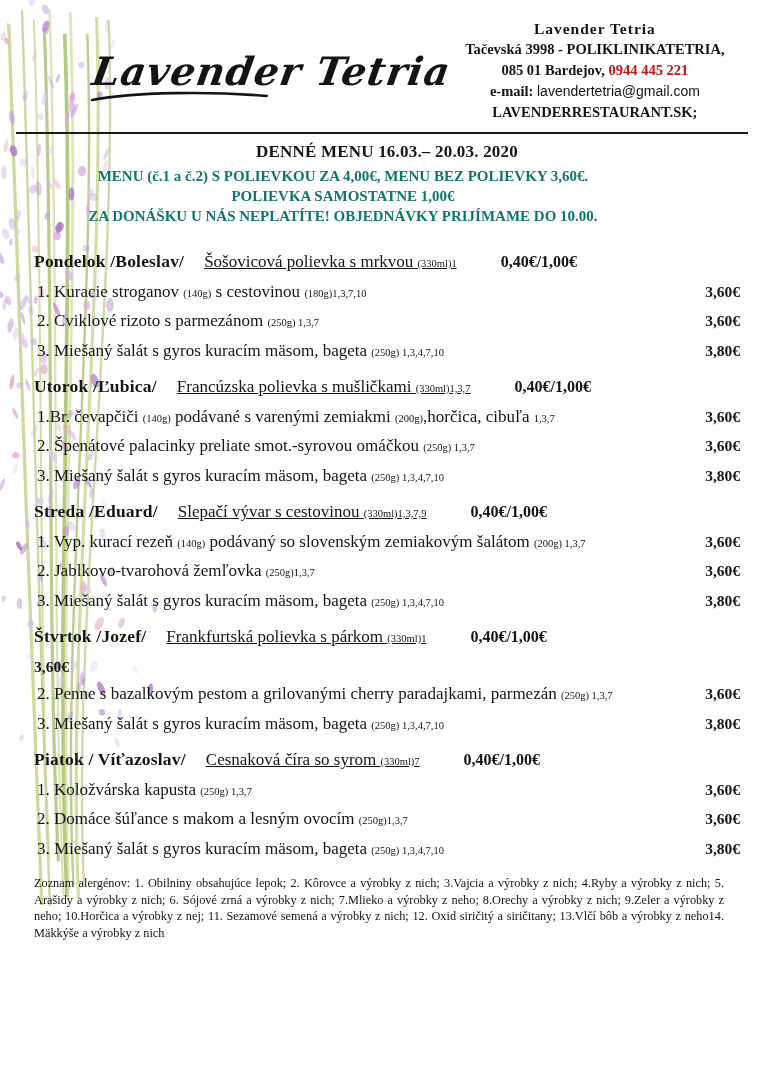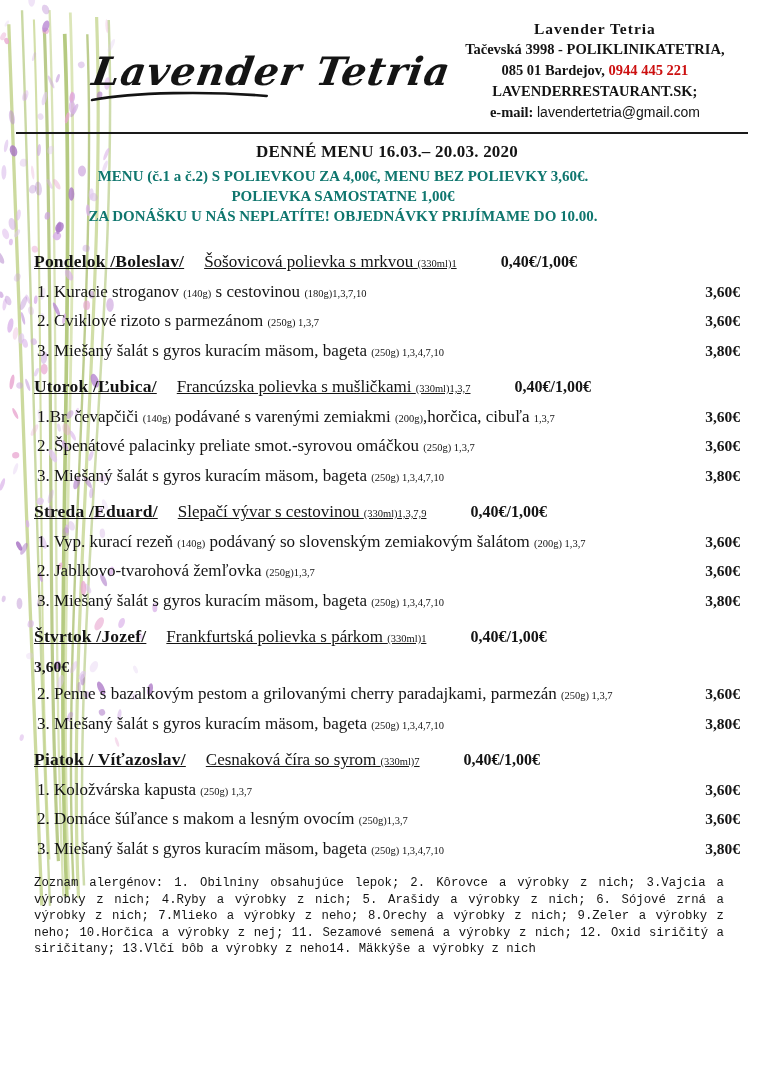--- a/index.html
+++ b/index.html
@@ -31,32 +31,32 @@
   hr.rule{border:none;border-top:2.5px solid #1a1a1a;margin:9px -8px 0 -18px;}
 
   
   .title{text-align:center;font-size:17px;font-weight:bold;margin-top:8px;letter-spacing:.2px;}
   .notes{margin-top:4px;margin-right:88px;text-align:center;font-weight:bold;font-size:15px;line-height:20px;}
   .notes div{color:#0f766e;}
 
   
   .menu{margin-top:22px;}
   .day{margin-bottom:7px;font-size:17px;line-height:27.5px;}
-  .day-name{font-weight:bold;font-size:17.5px;letter-spacing:.2px;text-decoration:underline;}
+  .day-name{font-weight:bold;font-size:17.5px;letter-spacing:.2px;}
   .soup{margin-left:20px;text-decoration:underline;}
   .soup-price{font-weight:bold;margin-left:44px;font-size:16px;}
   .item{display:flex;justify-content:space-between;align-items:baseline;}
   .item-text{padding-left:3px;}
   .price{font-weight:bold;font-size:15.5px;white-space:nowrap;margin-left:0;}
   .small{font-size:10.5px;}
 
   
   .allergens{
     margin-top:11px;margin-right:16px;
-    font-size:12.3px;line-height:16.5px;text-align:justify;font-family:Liberation Mono, monospace;
+    font-size:12.3px;line-height:16.5px;text-align:justify;
   }
 </style>
 </head>
 <body>
 
 <div class="page">
 
   <svg class="watermark" width="170" height="925" viewBox="0 0 170 925">
       <path d="M8.8,24.3 C 18.8,300 29.8,620 41.8,905.4" stroke="#b7cb76" stroke-width="3.3" fill="none" opacity="0.71"></path>
       <path d="M22.0,10.2 C 32.0,300 38.0,620 50.0,905.9" stroke="#a3bd62" stroke-width="2.4" fill="none" opacity="0.58"></path>
@@ -226,22 +226,22 @@
       <div class="logo">
         <span>Lavender Tetria</span>
         <svg class="swash" width="180" height="12" viewBox="0 0 180 12">
           <path d="M2,10 C42,2 118,1 176,6" stroke="#141414" stroke-width="2.6" fill="none" stroke-linecap="round"></path>
         </svg>
       </div>
       <div class="contact">
         <div class="company">Lavender  Tetria</div>
         <div>Tačevská 3998 - POLIKLINIKATETRIA,</div>
         <div><span>085 01 Bardejov, </span><span class="phone">0944 445 221</span></div>
+        <div><span>e-mail: </span><span class="email-addr">lavendertetria@gmail.com</span></div>
         <div>LAVENDERRESTAURANT.SK;</div>
-        <div><span>e-mail: </span><span class="email-addr">lavendertetria@gmail.com</span></div>
       </div>
     </div>
 
     <hr class="rule">
 
     <div class="title">DENNÉ MENU 16.03.– 20.03. 2020</div>
 
     <div class="notes">
       <div>MENU (č.1 a č.2) S POLIEVKOU ZA 4,00€, MENU BEZ POLIEVKY 3,60€.</div>
       <div>POLIEVKA SAMOSTATNE 1,00€</div>

